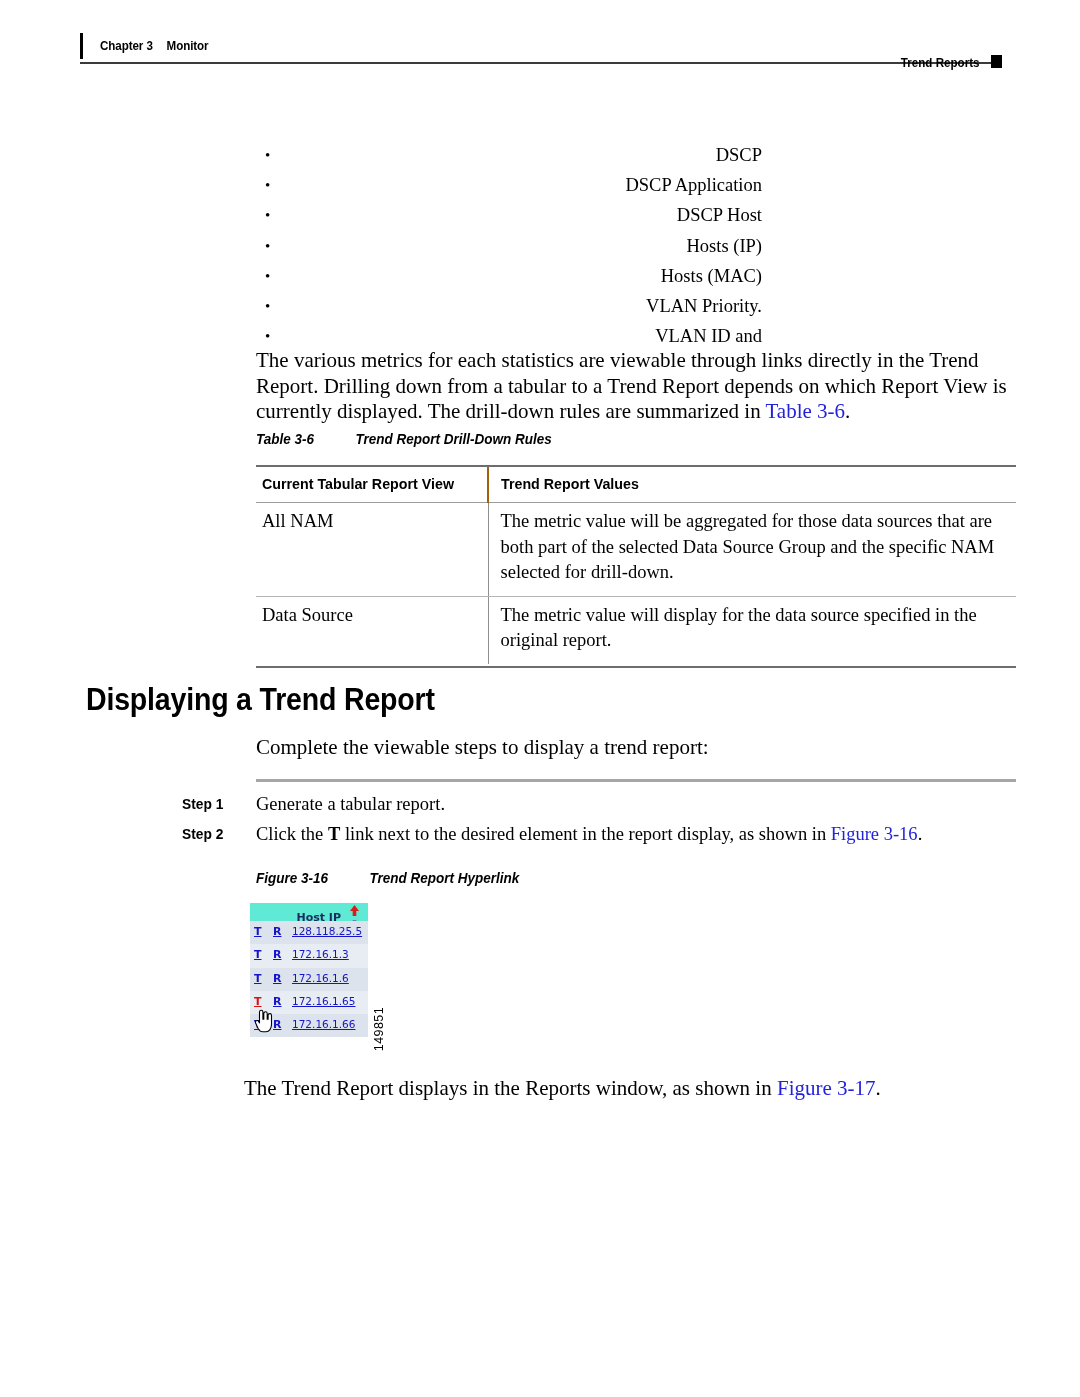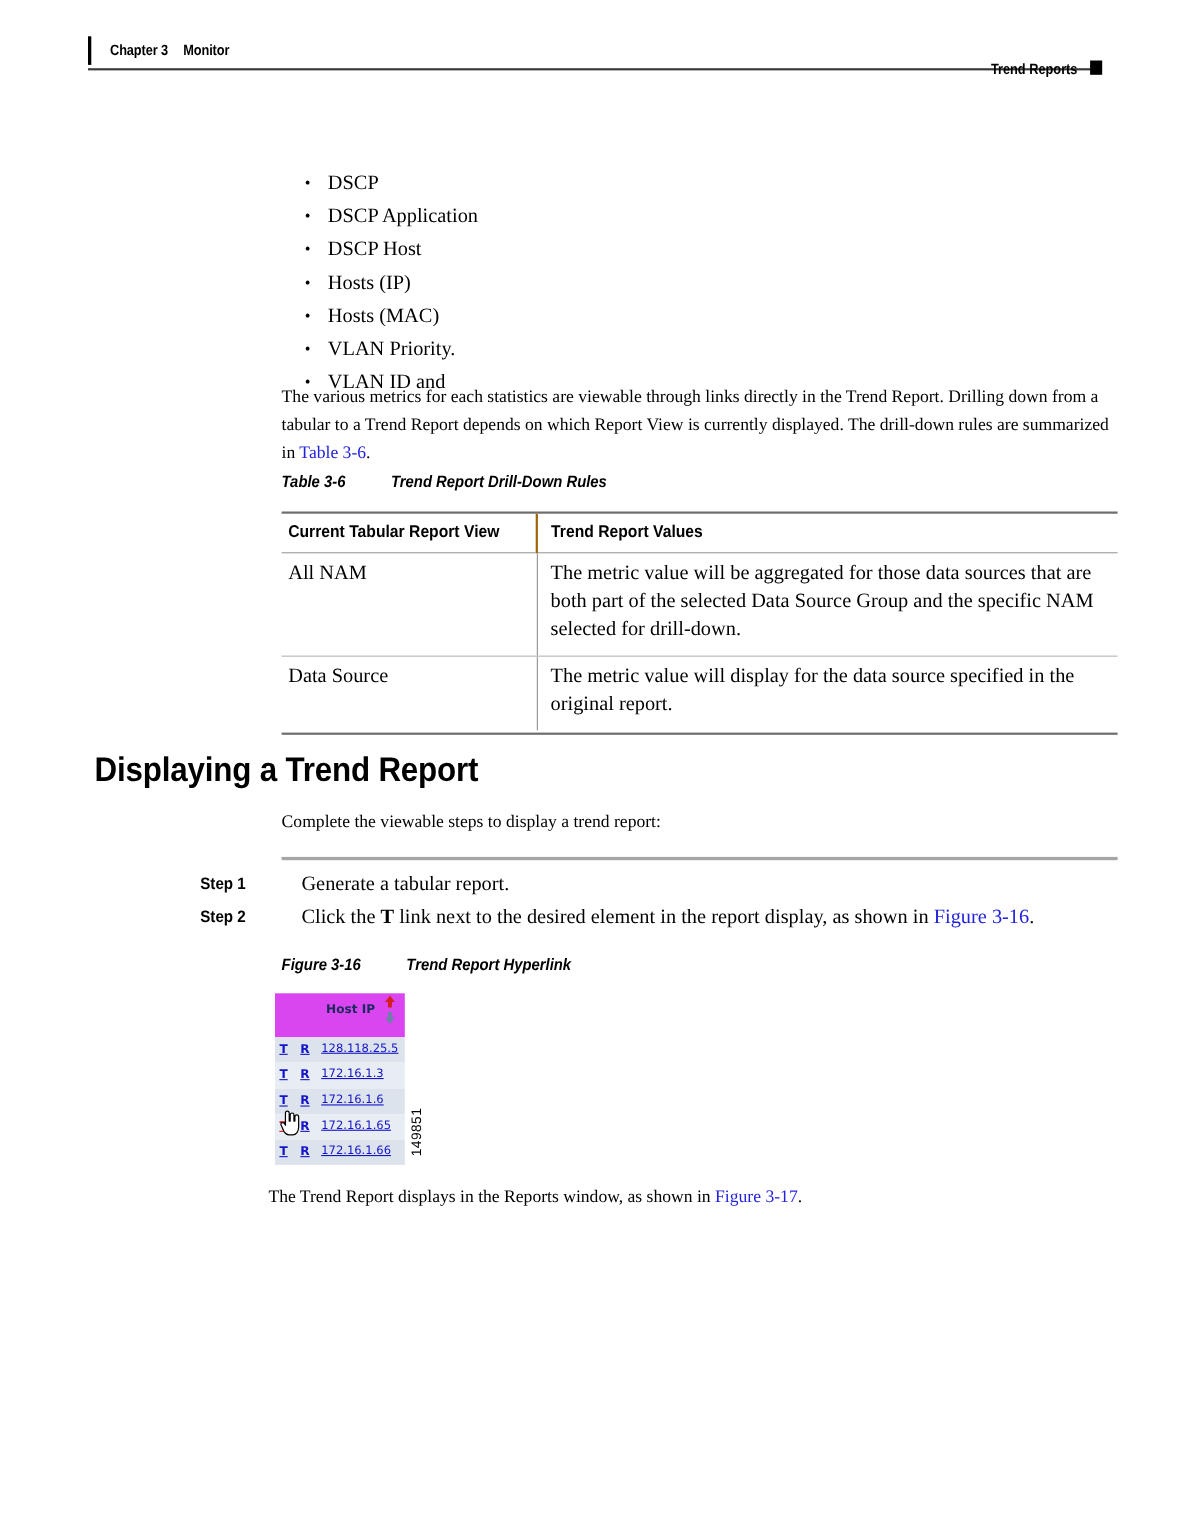--- a/index.html
+++ b/index.html
@@ -83,21 +83,21 @@
     white-space: nowrap;
   }
   .bullet-item::before {
     content: "\2022";
     position: absolute;
     left: 3px; top: 0;
     font-size: 15px;
   }
 
   .para {
-    font-size: 16px;
+    font-size: 21px;
     line-height: 25.5px;
     text-align: left;
   }
   #para-metrics {
     position: absolute;
     left: 256px; top: 348px;
     width: 760px;
   }
   a.xref {
     color: #2222dd;
@@ -199,21 +199,21 @@
     left: 0; top: 0;
     font-family: "Liberation Sans Narrow", "Liberation Sans", sans-serif;
     font-weight: bold;
     font-size: 15px;
     transform: scaleX(0.92);
     transform-origin: left center;
     white-space: nowrap;
   }
   .step-text {
     position: absolute;
-    left: 92px; top: -3px;
+    left: 74px; top: -3px;
     font-size: 18.5px;
     line-height: 25.5px;
     white-space: nowrap;
   }
   .step-text b { font-weight: bold; }
   #step-1 { top: 795px; }
   #step-2 { top: 825px; }
 
   
   #fig-caption {
@@ -234,22 +234,22 @@
     left: 250px; top: 903px;
     width: 140px;
   }
   .nam-table {
     position: relative;
     width: 118px;
     font-family: "DejaVu Sans", "Liberation Sans", sans-serif;
   }
   .nam-header {
     position: relative;
-    background: #d946ef;
-    height: 40px;
+    background: #5eead4;
+    height: 18px;
     width: 118px;
   }
   .nam-header-label {
     position: absolute;
     right: 27px; top: 8px;
     font-size: 11px;
     font-weight: bold;
     color: #1b2a5e;
     white-space: nowrap;
   }
@@ -333,21 +333,21 @@
   <div class="hdr-chapter">
     <span>Chapter 3</span><span class="gap"></span><span>Monitor</span>
   </div>
   <div class="hdr-rule"></div>
   <div class="hdr-right">Trend Reports</div>
   <div class="hdr-right-sq"></div>
 </div>
 
 <div id="content">
 
-  <ul class="bullet-list" style="list-style:none;margin:16px;padding:0;">
+  <ul class="bullet-list" style="list-style:none;margin:4px;padding:0;text-align:right;">
     <li class="bullet-item">DSCP</li>
     <li class="bullet-item">DSCP Application</li>
     <li class="bullet-item">DSCP Host</li>
     <li class="bullet-item">Hosts (IP)</li>
     <li class="bullet-item">Hosts (MAC)</li>
     <li class="bullet-item">VLAN Priority.</li>
     <li class="bullet-item">VLAN ID and</li>
   </ul>
 
   <p id="para-metrics" class="para" style="margin:0;"><span>The various metrics for each statistics are viewable through links directly in the Trend Report. Drilling down from a tabular to a Trend Report depends on which Report View is currently displayed. The drill-down rules are summarized in </span><a class="xref" href="#">Table 3-6</a><span>.</span></p>

